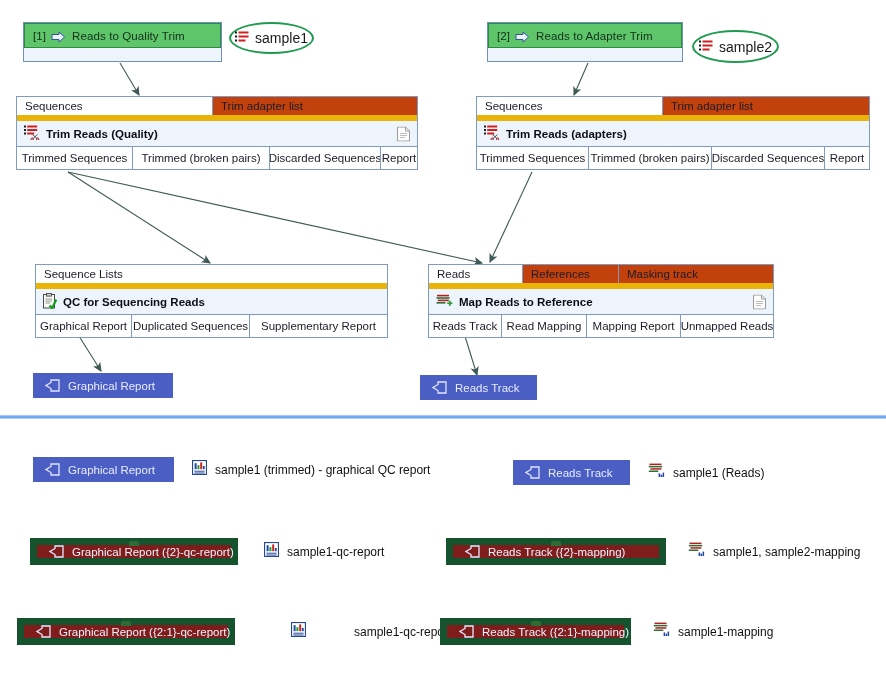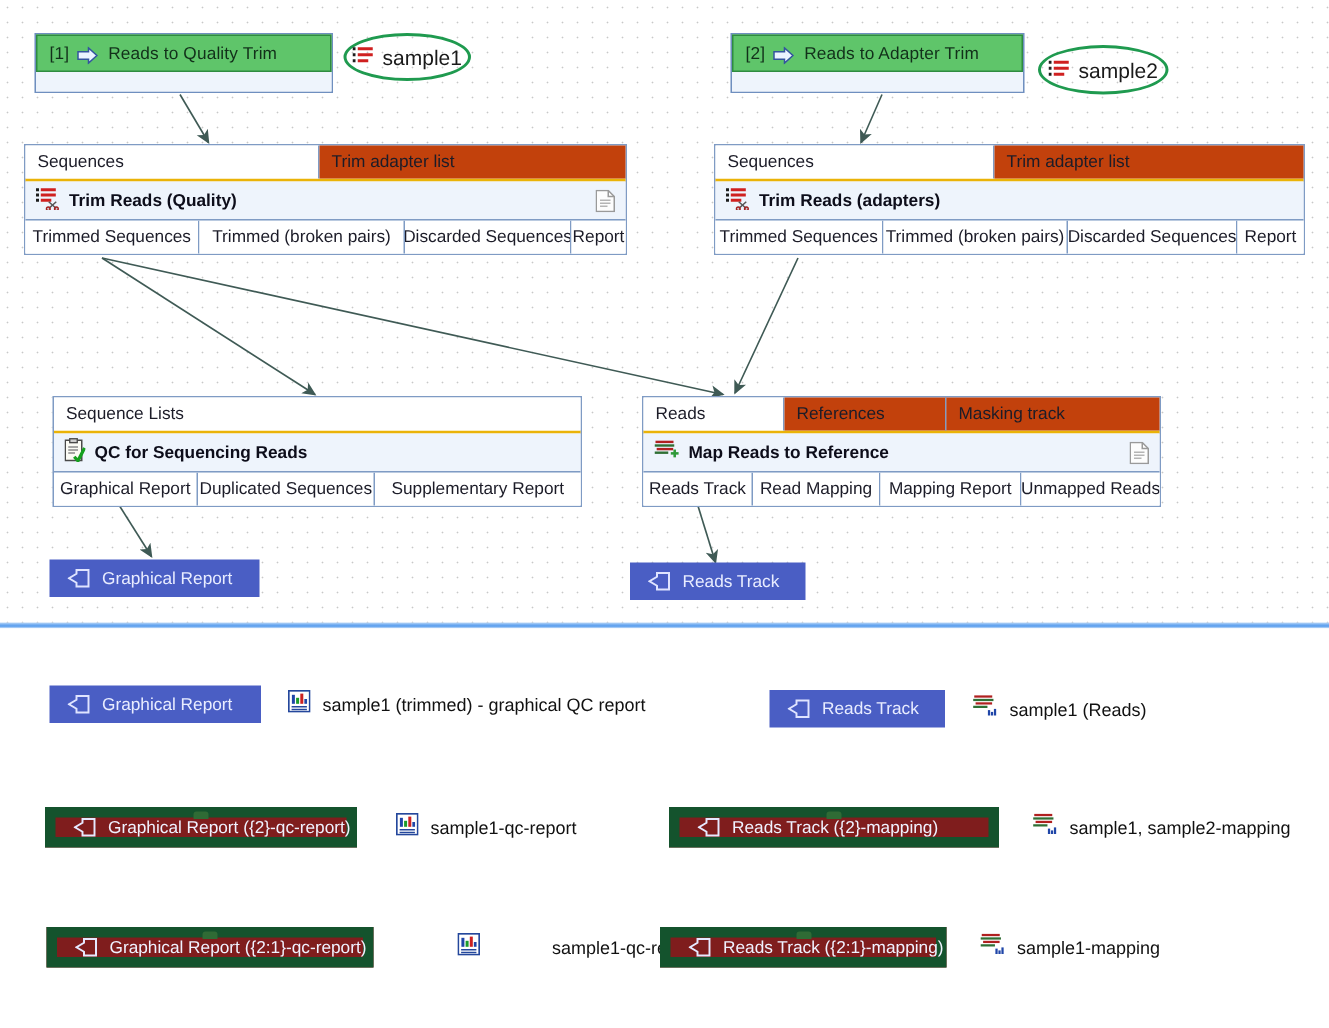--- a/index.html
+++ b/index.html
@@ -103,21 +103,21 @@
   .proc-node {
     position: absolute;
     box-sizing: border-box;
     border: 1px solid #7f9bc4;
     background: #ffffff;
   }
   .port-row {
     display: flex;
     height: 24px;
     box-sizing: border-box;
-    border-bottom: 2px solid #eab308;
+    border-bottom: 6px solid #eab308;
   }
   .port {
     box-sizing: border-box;
     display: flex;
     align-items: center;
     padding: 0 8px;
     font-size: 11.5px;
     color: #1c1c28;
     background: #c2410c;
     border-right: 1px solid #7f9bc4;
@@ -408,21 +408,21 @@
       <div class="out-row">
         <div class="out-port" style="width:96px;">Graphical Report</div>
         <div class="out-port" style="flex:1;">Duplicated Sequences</div>
         <div class="out-port" style="width:137px;">Supplementary Report</div>
       </div>
     </div>
 
     <div class="proc-node" style="left:428px; top:264px; width:346px;">
       <div class="port-row">
         <div class="port connected" style="width:94px;">Reads</div>
-        <div class="port" style="width:108px;">References</div>
+        <div class="port" style="width:96px;">References</div>
         <div class="port" style="flex:1;">Masking track</div>
       </div>
       <div class="proc-title">
         <span class="icon">
           <svg viewBox="0 0 17 14" width="17" height="14">
             <rect x="1" y="0.8" width="12" height="1.6" fill="#b02020"></rect>
             <rect x="0.5" y="3.2" width="13" height="1.6" fill="#2f6f35"></rect>
             <rect x="1.8" y="5.6" width="11" height="1.6" fill="#b02020"></rect>
             <rect x="0.5" y="8" width="9" height="1.6" fill="#2f6f35"></rect>
             <g fill="#2f9a3a">
@@ -571,21 +571,21 @@
           <g fill="#2046a8">
             <rect x="10.6" y="10.4" width="1.5" height="3.6"></rect>
             <rect x="12.6" y="11.6" width="1.5" height="2.4"></rect>
             <rect x="14.6" y="9.6" width="1.5" height="4.4"></rect>
           </g>
         </svg>
       </span>
       <span class="rowlabel">sample1, sample2-mapping</span>
     </div>
 
-    <div class="panel-row" style="left:31px; top:199px;gap:40px;">
+    <div class="panel-row" style="left:17px; top:199px;gap:40px;">
       <div class="out-node light" style="position:relative; left:0; top:0; width:218px; height:27px;">
         <span class="nub"></span>
         <span class="pent">
           <svg viewBox="0 0 15 13" width="15" height="13">
             <path d="M6,1 L14,1 L14,12 L6,12 L6,9.5 L1,6.5 L6,3.5 Z" fill="none" stroke="#e6e9ff" stroke-width="1.3"></path>
           </svg>
         </span>
         <span>Graphical Report ({2:1}-qc-report)</span>
       </div>
       <span class="icon" style="margin-left:16px;">

